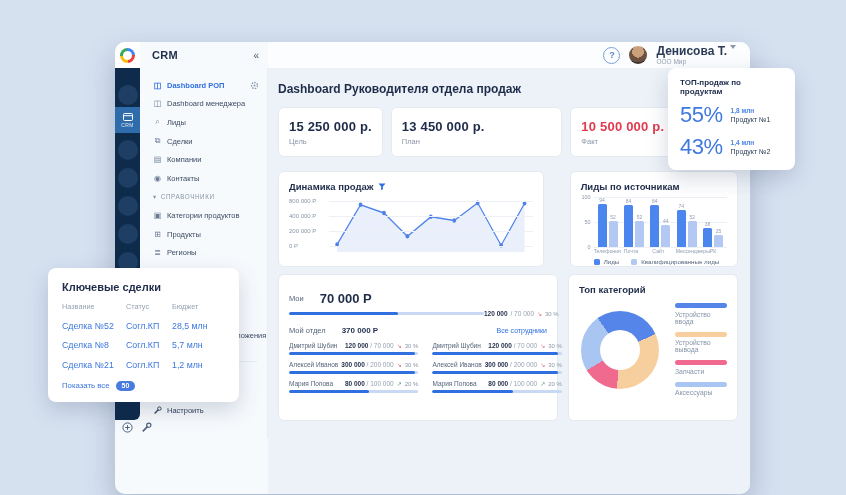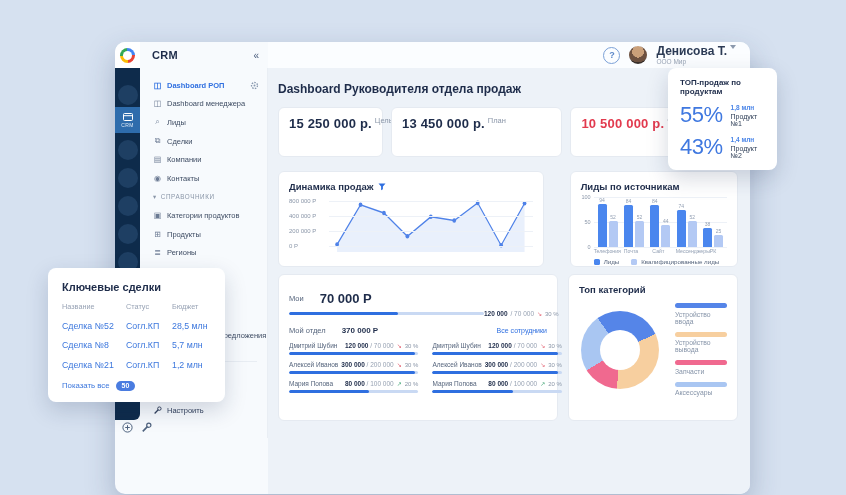--- a/index.html
+++ b/index.html
@@ -51,21 +51,21 @@
   
   .main{position:absolute;left:153px;top:26px;right:0;bottom:0;background:#edf2f8;
         box-sizing:border-box;padding:10px 12px 0 10px;overflow:hidden;}
   .page-title{font-size:12px;font-weight:700;margin:4px 0 11px 0;}
   .card{background:#fff;border:1px solid #e5eaf1;border-radius:6px;box-sizing:border-box;}
   .kpi-row{display:flex;gap:8px;margin-bottom:14px;}
   .kpi{height:50px;padding:8px 10px;display:flex;}
   .kpi1{width:105px;}
   .kpi2{width:176px;}
   .kpi3{width:172px;}
-  .kpi-col{display:flex;flex-direction:row;justify-content:center;gap:3px;}
+  .kpi-col{display:flex;flex-direction:column;justify-content:center;gap:3px;}
   .kpi-val{font-size:13px;font-weight:700;letter-spacing:.2px;white-space:nowrap;}
   .kpi-val.red{color:#e23a4e;}
   .kpi-lbl{font-size:7.5px;color:#8a96a8;}
   .kpi-delta{margin-left:auto;border-left:1px solid #ecf0f5;padding-left:9px;display:flex;
              align-items:center;gap:3px;font-size:7px;white-space:nowrap;}
   .delta-arrow{color:#35a06d;font-size:7px;}
   .delta-pct{color:#35a06d;font-weight:700;font-size:7.5px;}
   .delta-note{color:#97a2b3;}
   .charts-row{display:flex;gap:26px;margin-bottom:7px;align-items:flex-end;}
   .card-title{font-size:9.5px;font-weight:700;}
@@ -118,27 +118,27 @@
   
   .cat-card{width:177px;height:147px;padding:9px 10px;}
   .cat-body{display:flex;align-items:center;margin-top:8px;}
   .donut{width:78px;height:78px;border-radius:50%;position:relative;margin-left:2px;flex:0 0 78px;}
   .donut::after{content:"";position:absolute;left:19px;top:19px;width:40px;height:40px;border-radius:50%;background:#fff;}
   .dlegend{margin-left:16px;display:flex;flex-direction:column;gap:7px;}
   .dl-pill{width:52px;height:5px;border-radius:3px;}
   .dl-label{font-size:6.8px;color:#8593a8;margin-top:2.5px;}
   
   .overlay{position:absolute;background:#fff;border-radius:8px;box-shadow:0 8px 22px rgba(20,40,80,.18);z-index:30;}
-  .tp-card{left:668px;top:68px;width:109px;padding:10px 12px;box-sizing:border-box;}
+  .tp-card{left:668px;top:68px;width:127px;padding:10px 12px;box-sizing:border-box;}
   .tp-title{font-size:8px;font-weight:700;}
   .tp-row{display:flex;align-items:center;gap:8px;margin-top:6px;}
   .tp-pct{font-size:22px;color:#3f78e0;letter-spacing:-.5px;}
   .tp-amt{font-size:6.5px;color:#4a85e8;font-weight:700;}
   .tp-lbl{font-size:7px;color:#2c3c55;margin-top:2px;}
-  .kd-card{left:48px;top:268px;width:177px;padding:13px 14px 11px 14px;box-sizing:border-box;}
+  .kd-card{left:48px;top:268px;width:191px;padding:13px 14px 11px 14px;box-sizing:border-box;}
   .kd-title{font-size:11px;font-weight:700;margin-bottom:9px;}
   .kd-grid{display:grid;grid-template-columns:64px 46px 1fr;row-gap:9.5px;}
   .kd-h{font-size:7.3px;color:#98a3b5;}
   .kd-c{font-size:8.8px;color:#3c77dd;white-space:nowrap;}
   .kd-foot{display:flex;align-items:flex-start;gap:6px;margin-top:11px;}
   .kd-show{font-size:7.8px;color:#3c77dd;cursor:pointer;}
   .badge{background:#4a7ce0;color:#fff;font-size:7px;font-weight:700;border-radius:8px;padding:1.5px 6px;cursor:pointer;}
   svg{display:block;}
 </style>
 </head>

